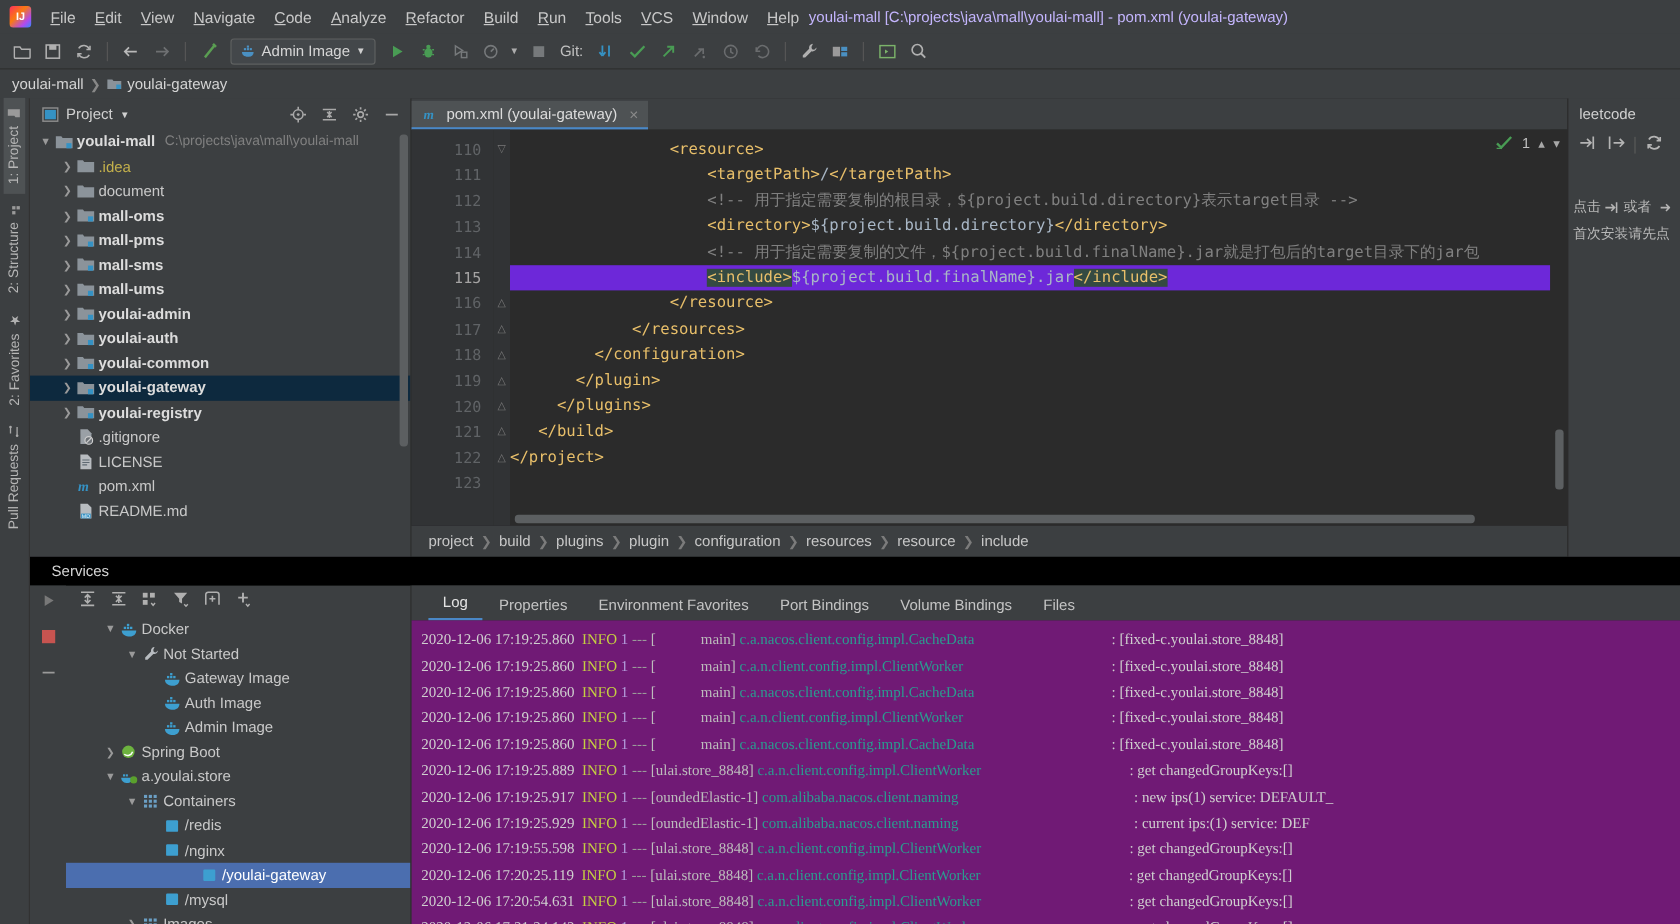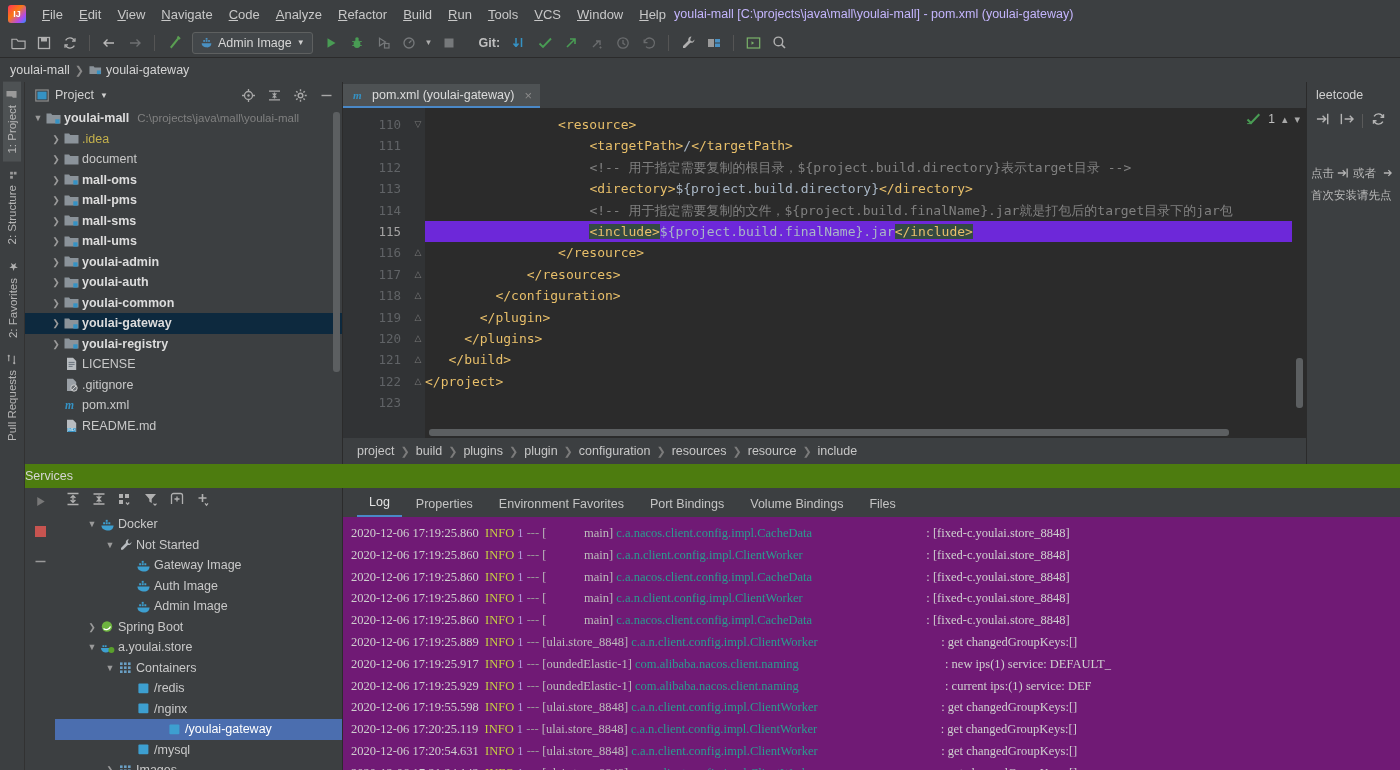--- a/index.html
+++ b/index.html
@@ -37,21 +37,21 @@
   }
   .tb { width: 24px; height: 22px; display: flex; align-items: center; justify-content: center;
         color: #adadad; font-size: 14px; }
   .tb svg { display: block; }
   .tb-sep { width: 1px; height: 16px; background: #555; margin: 0 5px; }
   .runconfig {
     display: flex; align-items: center; gap: 5px; height: 22px; padding: 0 7px;
     border: 1px solid #5e6060; border-radius: 3px; background: #43474a;
     font-size: 12.5px; color: #d6d6d6; margin: 0 4px;
   }
-  .git-label { font-size: 12.5px; color: #c0c0c0; margin: 0 5px 0 16px; font-weight: bold; }
+  .git-label { font-size: 12.5px; color: #c0c0c0; margin: 0 5px 0 4px; }
 
   
   .navbar {
     height: 24px; background: #3c3f41; display: flex; align-items: center;
     padding-left: 10px; font-size: 12.5px; gap: 5px; flex: 0 0 24px;
   }
   .navbar .crumb { color: #d4d4d4; display: flex; align-items: center; gap: 4px; }
   .navbar .sep { color: #888; font-size: 11px; }
 
   
@@ -147,21 +147,21 @@
   }
   .rp-title { height: 26px; display: flex; align-items: center; padding-left: 9px;
     font-size: 12.5px; color: #d0d0d0; }
   .rp-tools { height: 26px; display: flex; align-items: center; gap: 8px; padding-left: 9px;
     color: #b4b4b4; }
   .rp-body { padding: 28px 4px 0 4px; font-size: 11.5px; color: #b8b8b8; line-height: 22px; }
 
   
   .services { flex: 1 1 auto; display: flex; flex-direction: column; min-height: 0; background: #3c3f41; }
   .svc-title {
-    height: 24px; background: #4d7c0f; display: flex; align-items: center; padding-left: 0;
+    height: 24px; background: #000000; display: flex; align-items: center; padding-left: 18px;
     font-size: 12.5px; color: #d5d5d5; flex: 0 0 24px;
   }
   .svc-body { flex: 1 1 auto; display: flex; min-height: 0; }
   .svc-runbar {
     width: 30px; flex: 0 0 30px; background: #3c3f41; padding-top: 6px;
     display: flex; flex-direction: column; align-items: center; gap: 12px;
   }
   .svc-tree-col { width: 288px; flex: 0 0 288px; display: flex; flex-direction: column;
     border-right: 1px solid #2b2b2b; min-height: 0; }
   .svc-toolbar { height: 26px; display: flex; align-items: center; gap: 10px; padding-left: 10px;
@@ -552,36 +552,36 @@
                     <path d="M0.5 1.5h4.6l1.1 1.5h8.3v8.5H0.5z" fill="#8b939a"></path>
                     <rect x="9.3" y="7.3" width="4.3" height="4.3" fill="#3592c4"></rect>
                   </svg>
                 </span>
                 <span class="tlabel bold">youlai-registry</span>
               </div>
               <div class="trow" style="padding-left: 24px;">
                 <span class="arrow"></span>
                 <span class="ficon">
                   <svg width="13" height="14" viewBox="0 0 13 14">
-                    <path d="M2 0.8h6l3.2 3.2v9H2z" fill="#b8bcc0"></path>
-                    <path d="M3.6 5.4h6M3.6 7.4h6M3.6 9.4h4" stroke="#5f6a73" stroke-width="0.9"></path>
-                  </svg>
-                </span>
-                <span class="tlabel">LICENSE</span>
-              </div>
-              <div class="trow" style="padding-left: 24px;">
-                <span class="arrow"></span>
-                <span class="ficon">
-                  <svg width="13" height="14" viewBox="0 0 13 14">
                     <path d="M2 0.8h6l3.2 3.2v9H2z" fill="#9aa0a6"></path>
                     <circle cx="9" cy="10" r="3.2" fill="#6d7277" stroke="#cfcfcf" stroke-width="1"></circle>
                     <path d="M7 12 11 8" stroke="#cfcfcf" stroke-width="1"></path>
                   </svg>
                 </span>
                 <span class="tlabel">.gitignore</span>
+              </div>
+              <div class="trow" style="padding-left: 24px;">
+                <span class="arrow"></span>
+                <span class="ficon">
+                  <svg width="13" height="14" viewBox="0 0 13 14">
+                    <path d="M2 0.8h6l3.2 3.2v9H2z" fill="#b8bcc0"></path>
+                    <path d="M3.6 5.4h6M3.6 7.4h6M3.6 9.4h4" stroke="#5f6a73" stroke-width="0.9"></path>
+                  </svg>
+                </span>
+                <span class="tlabel">LICENSE</span>
               </div>
               <div class="trow" style="padding-left: 24px;">
                 <span class="arrow"></span>
                 <span class="ficon">
                   <svg width="13" height="14" viewBox="0 0 14 14">
                     <text x="0" y="11.5" font-size="12.5" font-style="italic" font-family="Liberation Serif, serif" fill="#3592c4" font-weight="bold">m</text>
                   </svg>
                 </span>
                 <span class="tlabel">pom.xml</span>
               </div>

